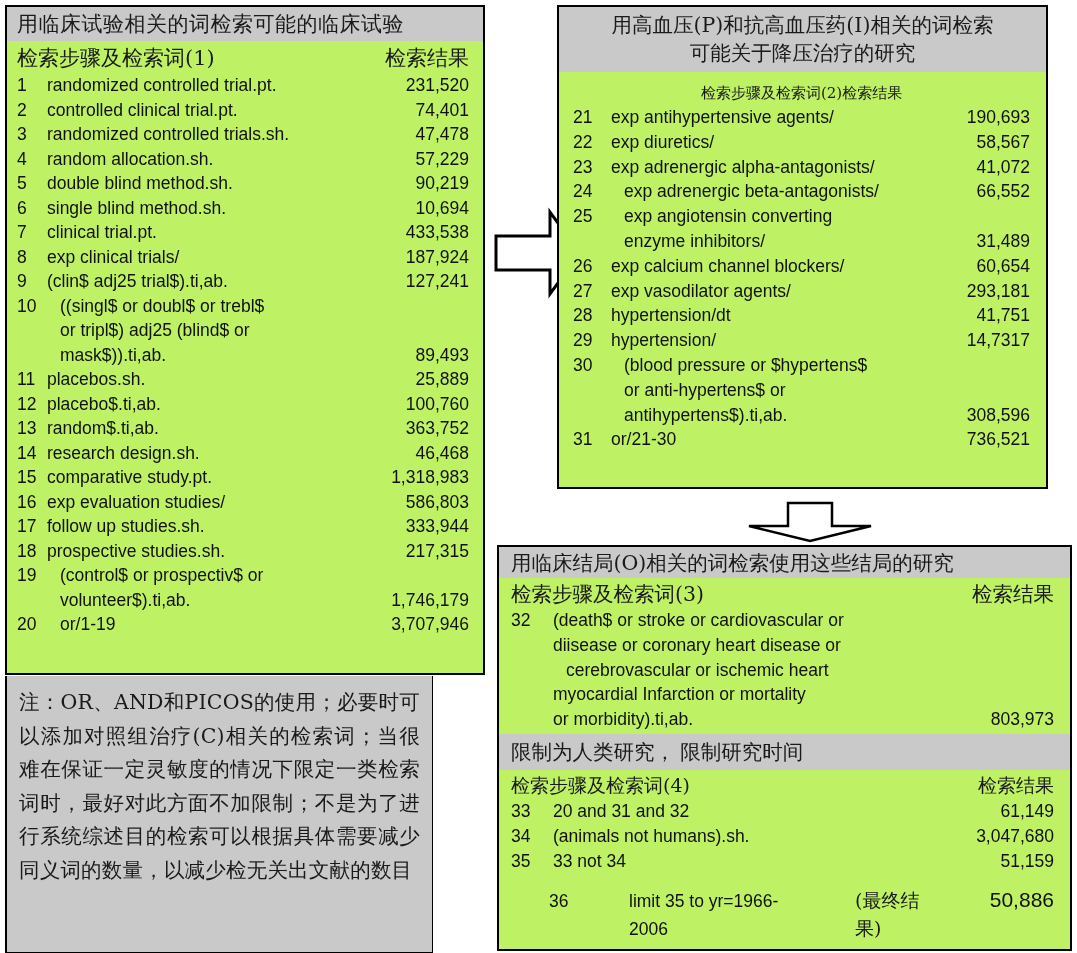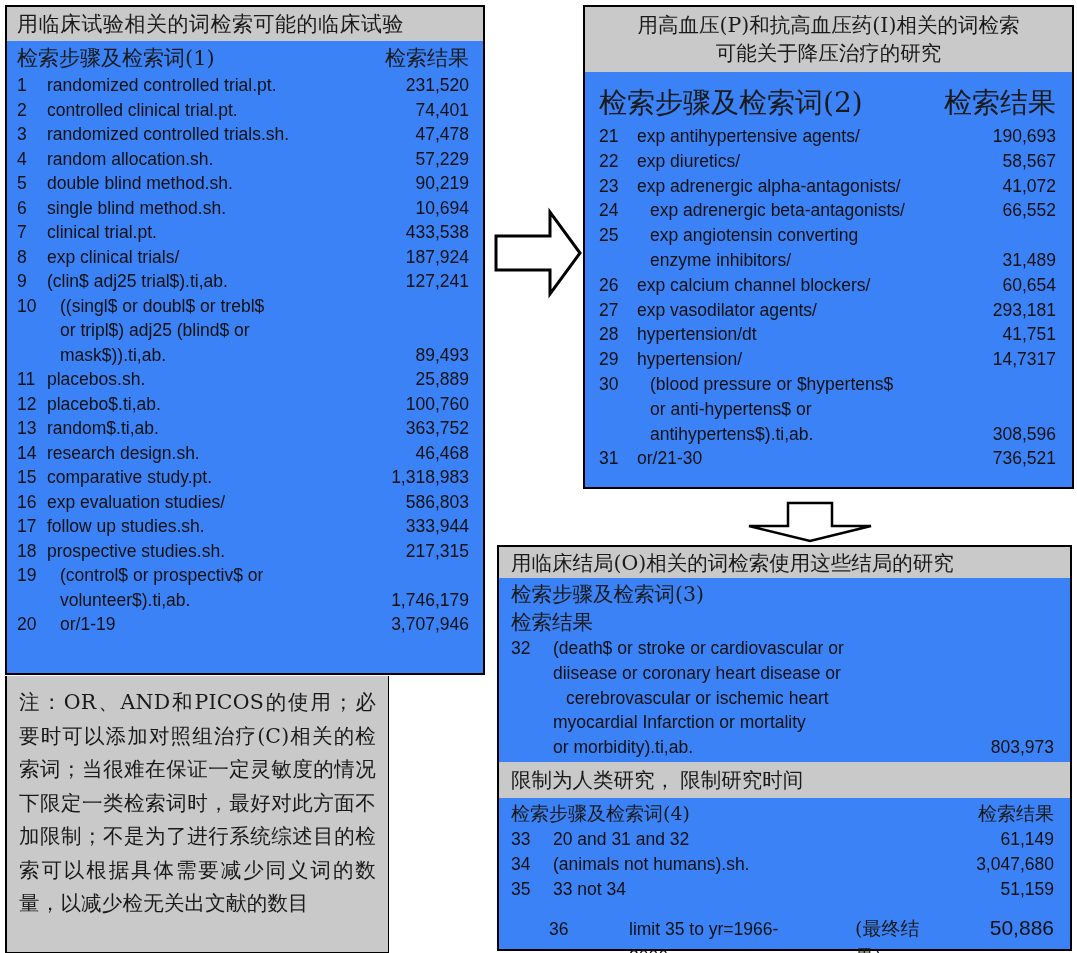--- a/index.html
+++ b/index.html
@@ -1,21 +1,21 @@
 <!DOCTYPE html>
 <html><head>
 <meta charset="utf-8">
 <style>
   html,body{margin:0;padding:0;background:#ffffff;}
   body{
     width:1077px;height:953px;position:relative;overflow:hidden;
     font-family:"Liberation Sans","DejaVu Sans",sans-serif;
     color:#111111;
   }
-  .panel{position:absolute;box-sizing:border-box;background:#3b82f6;border:2px solid #000000;}
+  .panel{position:absolute;box-sizing:border-box;background:#bef264;border:2px solid #000000;}
   .bar{background:#c9c9c9;box-sizing:border-box;}
   .cn{font-family:"DejaVu Serif","Liberation Serif",serif;color:#1a1a1a;}
 
   
   #left-panel{left:5px;top:5px;width:480px;height:670px;}
   #left-title{
     height:34px;line-height:34px;font-size:21px;text-align:left;padding-left:10px;
     letter-spacing:.5px;
   }
   #left-colhead{
@@ -25,52 +25,52 @@
   .rows{padding:0 14px 0 10px;}
   .row{display:flex;align-items:baseline;font-size:17.5px;line-height:24.5px;white-space:nowrap;}
   .row .num{width:30px;flex:0 0 30px;text-align:left;}
   .row .term{flex:1 1 auto;padding-right:8px;overflow:hidden;}
   .row .term.ind{padding-left:13px;}
   .row .cnt{flex:0 0 auto;text-align:right;}
   .row.cont .num{visibility:hidden;}
 
   
   #note-box{
-    position:absolute;left:5px;top:676px;width:384px;height:277px;
+    position:absolute;left:5px;top:676px;width:428px;height:277px;
     box-sizing:border-box;background:#c9c9c9;border-left:2px solid #000;
     border-right:1px solid #000;border-bottom:1px solid #000;
     padding:10px 12px 0 12px;
   }
   #note-text{font-size:20.5px;line-height:33.5px;text-align:justify;letter-spacing:.2px;}
 
   
   #arrow-right{position:absolute;left:492px;top:206px;width:92px;height:94px;}
 
   
-  #tr-panel{left:583px;top:5px;width:491px;height:484px;}
+  #tr-panel{left:557px;top:5px;width:491px;height:484px;}
   #tr-title{
     padding:4px 6px 5px 6px;font-size:20.5px;line-height:28px;text-align:center;
   }
   #tr-colhead{
-    display:flex;justify-content:space-between;align-items:baseline;
-    padding:12px 16px 2px 14px;font-size:28px;
+    display:flex;justify-content:center;align-items:baseline;
+    padding:12px 16px 2px 14px;font-size:15px;
   }
   #tr-panel .rows{padding:0 16px 0 14px;}
   #tr-panel .row{font-size:17.5px;line-height:24.8px;}
   #tr-panel .row .num{width:38px;flex:0 0 38px;}
 
   
   #arrow-down{position:absolute;left:745px;top:500px;width:130px;height:44px;}
 
   
   #br-panel{left:497px;top:545px;width:575px;height:406px;}
   #br-title{height:31px;line-height:32px;font-size:20.5px;padding-left:12px;}
   #br-colhead{
     display:flex;justify-content:space-between;align-items:baseline;
-    padding:2px 16px 0 12px;font-size:20.5px;flex-direction:column;
+    padding:2px 16px 0 12px;font-size:20.5px;
   }
   #br-panel .rows{padding:0 16px 0 12px;}
   #br-panel .row{font-size:17.5px;line-height:24.8px;}
   #br-panel .row .num{width:42px;flex:0 0 42px;}
   #br-limit{
     height:36px;line-height:36px;font-size:20.5px;padding-left:12px;margin-top:2px;font-family:Liberation Serif, serif;
   }
   #br-colhead2{
     display:flex;justify-content:space-between;align-items:baseline;
     padding:3px 16px 0 12px;font-size:19px;

